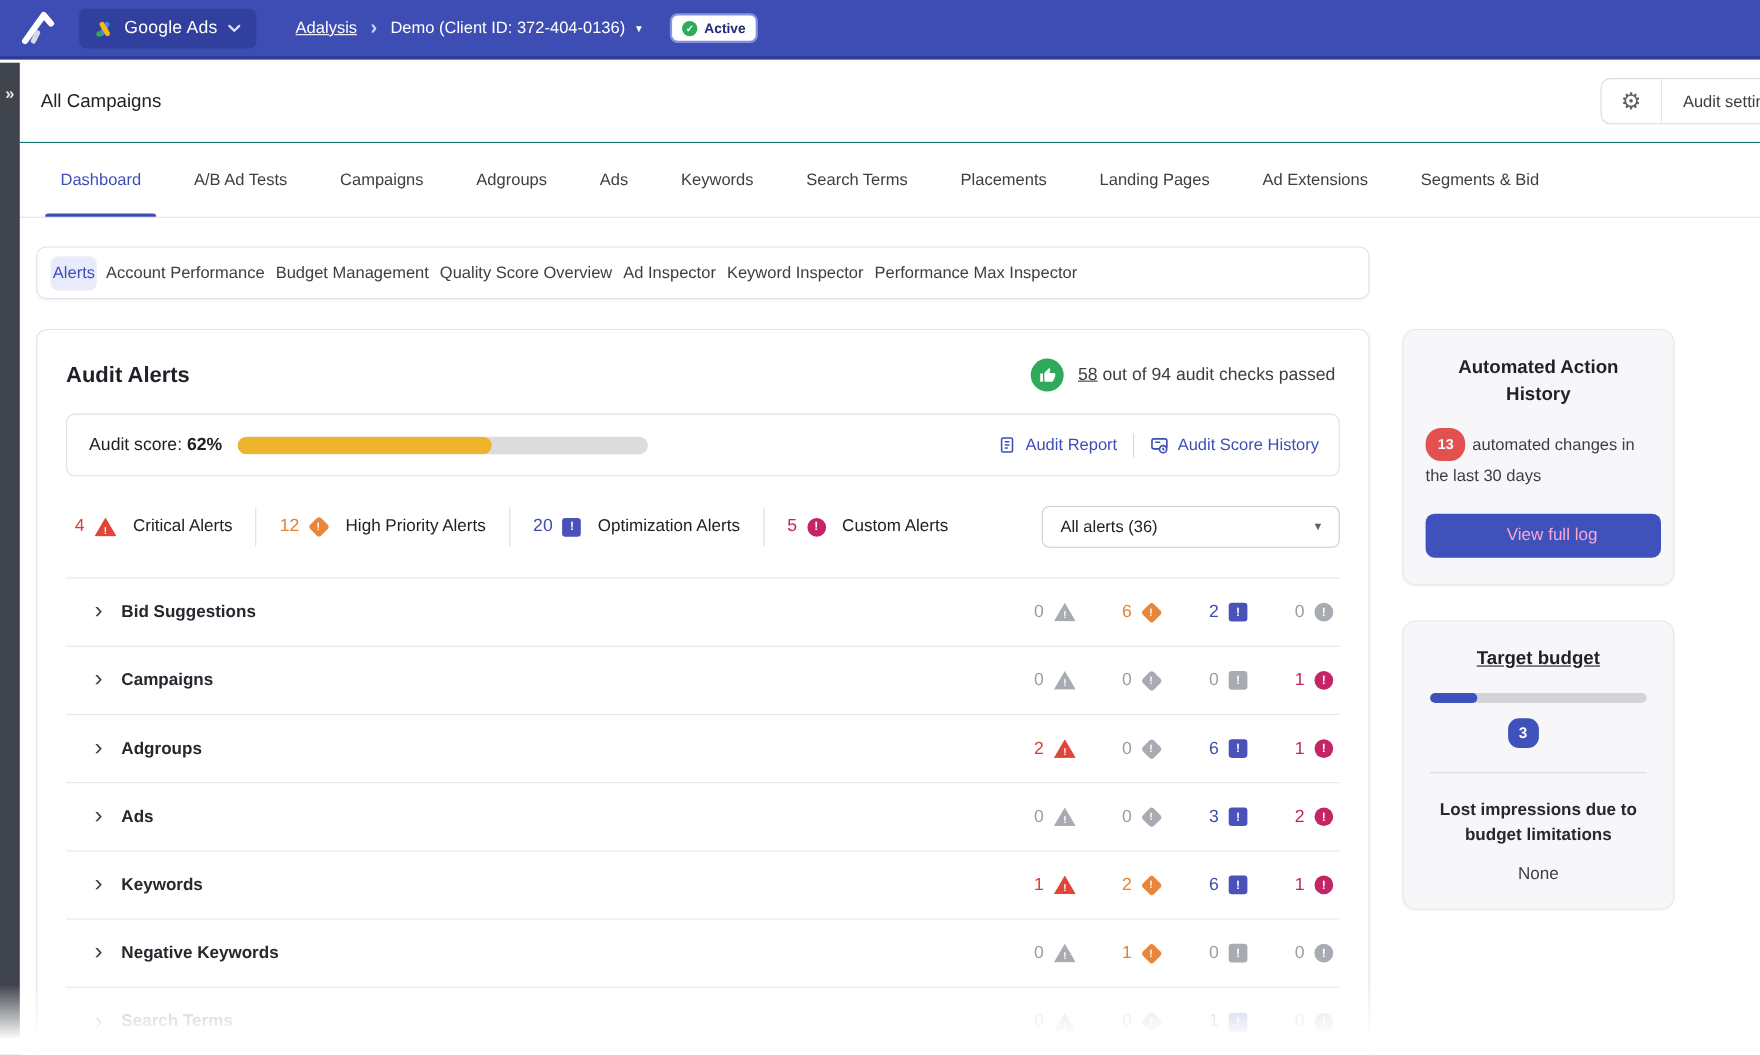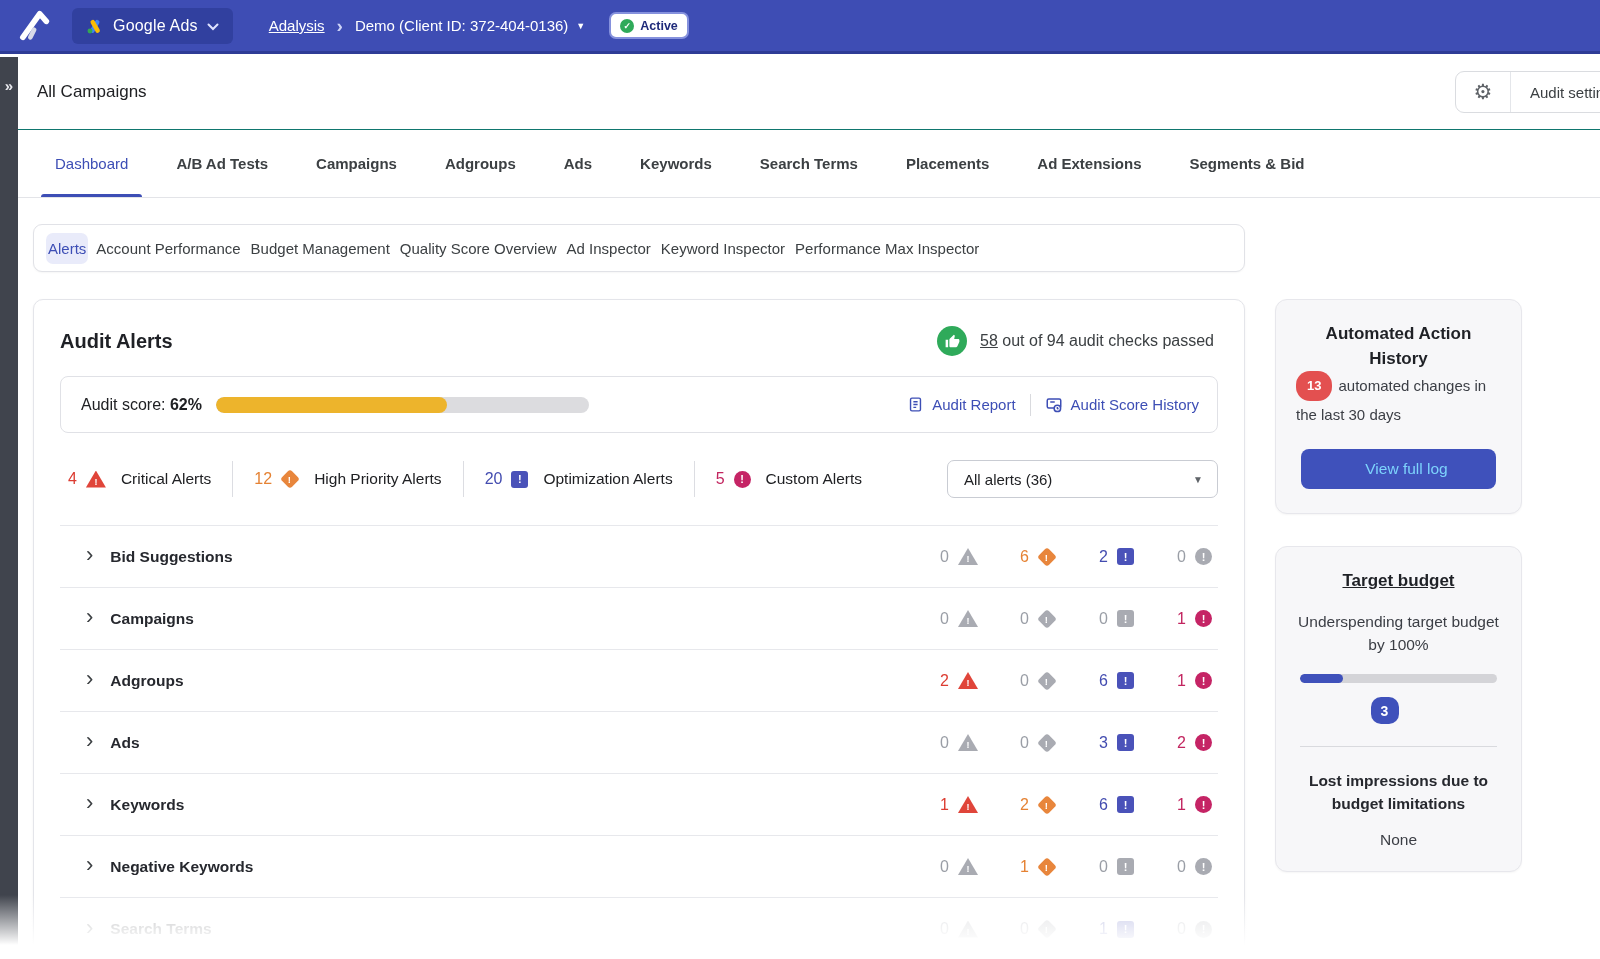--- a/index.html
+++ b/index.html
@@ -40,21 +40,21 @@
     border:1px solid #dadce0; border-radius:9px; overflow:hidden; background:#fff; }
   .gear-btn { width:55px; display:flex; align-items:center; justify-content:center;
     border-right:1px solid #e4e6ea; cursor:pointer; color:#5f6368; font-size:21px; }
   .audit-settings-btn { padding:0 24px 0 19px; display:flex; align-items:center;
     font-size:15px; color:#3c4043; cursor:pointer; background:#fff; border:none; }
 
   
   .tabs { display:flex; gap:48px; padding-left:37px; height:68px; align-items:center;
     border-bottom:1px solid #e3e4e8; }
   .tab { font-size:15px; color:#3c4043; cursor:pointer; position:relative; height:100%;
-    display:flex; align-items:center; white-space:nowrap;font-weight:bold; }
+    display:flex; align-items:center; white-space:nowrap; }
   .tab.active { color:#3d4eb5; font-weight:500; }
   .tab.active::after { content:""; position:absolute; left:-14px; right:-14px; bottom:0;
     height:3px; background:#3d4eb5; border-radius:3px 3px 0 0; }
 
   .body-row { display:flex; padding-top:26px; }
   .main-col { width:1212px; margin-left:15px; }
   .side-col { width:247px; margin-left:30px; padding-top:75px; }
 
   
   .subtabs { border:1px solid #e1e2e7; border-radius:9px; background:#fff; height:48px;
@@ -129,26 +129,26 @@
   .cell.on.opt .num { color:#434cb0; }      .cell.on.opt .shape { background:#4a52b9; }
   .cell.on.custom .num { color:#c2255f; }   .cell.on.custom .shape { background:#c52465; }
   .alert-row.faded { opacity:.35; border-bottom:none; }
 
   
   .panel { background:#f7f7f9; border:1px solid #e7e7ec; border-radius:12px; padding:22px 20px;
     box-shadow:0 1px 2px rgba(0,0,0,.04); }
   .panel + .panel { margin-top:32px; }
   .panel-title { font-size:17px; font-weight:700; color:#1f2126; text-align:center; line-height:1.45; }
   .panel-title.underline { text-decoration:underline; cursor:pointer; }
-  .aah-text { font-size:15px; color:#3b3e45; line-height:1.85; }
+  .aah-text { margin-top:18px; font-size:15px; color:#3b3e45; line-height:1.85; }
   .count-badge { display:inline-flex; align-items:center; justify-content:center;
     background:#e35050; color:#fff; font-size:13px; font-weight:700; border-radius:14px;
     padding:3px 11px; margin-right:6px; vertical-align:1px; }
-  .primary-btn { margin:20px auto 2px; display:block; width:195px; height:40px; background:#3f51bb;
-    color:#7dd3fc; font-size:15.5px; font-weight:500; border:none; border-radius:8px; cursor:pointer;
+  .primary-btn { margin:20px auto 2px; display:block; width:214px; height:40px; background:#3f51bb;
+    color:#f9a8d4; font-size:15.5px; font-weight:500; border:none; border-radius:8px; cursor:pointer;
     font-family:inherit;padding-left:16px; }
   .tb-sub { margin-top:16px; font-size:15.5px; color:#3b3e45; text-align:center; line-height:1.5; }
   .tb-track { margin:18px auto 0; width:197px; height:9px; border-radius:5px; background:#d4d4d8;
     overflow:hidden; }
   .tb-fill { height:100%; border-radius:5px; background:#3f51bb; }
   .tb-badge { margin:14px auto 0; transform:translateX(-14px); width:28px; height:27px;
     border-radius:10px; background:#3f51bb; color:#fff; font-size:14px; font-weight:700;
     display:flex; align-items:center; justify-content:center; }
   .tb-divider { margin:22px auto 0; width:197px; border-top:1px solid #d9dade; }
   .tb-lost { margin-top:22px; font-size:15.5px; font-weight:700; color:#26282e;
@@ -215,20 +215,21 @@
 
     <div class="tabs">
       <span class="tab active">Dashboard</span>
       <span class="tab">A/B Ad Tests</span>
       <span class="tab">Campaigns</span>
       <span class="tab">Adgroups</span>
       <span class="tab">Ads</span>
       <span class="tab">Keywords</span>
       <span class="tab">Search Terms</span>
       <span class="tab">Placements</span>
+      <span class="tab">Landing Pages</span>
       <span class="tab">Ad Extensions</span>
       <span class="tab">Segments &amp; Bid</span>
     </div>
 
     <div class="body-row">
       <div class="main-col">
 
         <div class="subtabs">
           <span class="subtab active">Alerts</span>
           <span class="subtab">Account Performance</span>
@@ -541,21 +542,20 @@
 
       <div class="side-col">
         <div class="panel">
           <div class="panel-title">Automated Action History</div>
           <p class="aah-text"><span class="count-badge">13</span><span>automated changes in the last 30 days</span></p>
           <button class="primary-btn">View full log</button>
         </div>
 
         <div class="panel">
           <div class="panel-title underline">Target budget</div>
-          <div class="tb-sub">Underspending target budget by 100%</div>
           <div class="tb-track">
             <div class="tb-fill" style="width: 22%;"></div>
           </div>
           <div class="tb-badge">3</div>
           <div class="tb-divider"></div>
           <div class="tb-lost">Lost impressions due to budget limitations</div>
           <div class="tb-none">None</div>
         </div>
       </div>
     </div>

